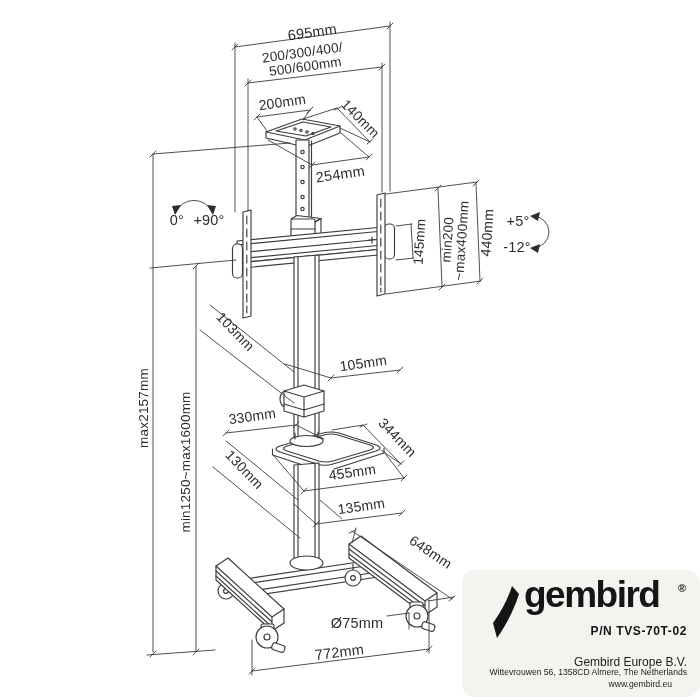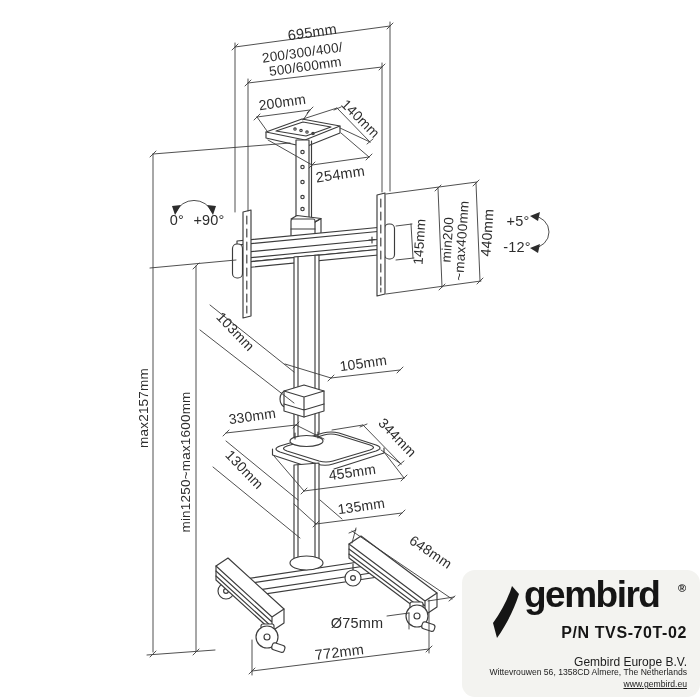--- a/index.html
+++ b/index.html
@@ -7,24 +7,24 @@
   #stage{position:relative;width:700px;height:700px;background:#fff;}
   svg text{fill:#2d2d2d;font-family:"Liberation Sans", sans-serif;letter-spacing:.2px;}
   .struct{stroke:#3c3c3c;stroke-width:1.15;fill:none;stroke-linejoin:round;stroke-linecap:round;}
   .structw{stroke:#3c3c3c;stroke-width:1.15;fill:#fff;stroke-linejoin:round;}
   .dim{stroke:#3c3c3c;stroke-width:.9;fill:none;stroke-linecap:round;}
   .arr{fill:#2d2d2d;stroke:none;}
   .panel{position:absolute;left:462px;top:570px;width:238px;height:127px;background:#f3f3f0;border-radius:13px;}
   .bird{position:absolute;left:30px;top:16px;}
   .wordmark{position:absolute;left:62px;top:4px;font-size:37px;font-weight:bold;letter-spacing:-1.5px;color:#151515;}
   .reg{position:absolute;left:216px;top:12px;font-size:11px;font-weight:bold;color:#151515;}
-  .pn{position:absolute;right:13px;top:54px;font-size:16px;font-weight:bold;letter-spacing:.6px;color:#151515;}
+  .pn{position:absolute;right:13px;top:54px;font-size:12px;font-weight:bold;letter-spacing:.6px;color:#151515;}
   .company{position:absolute;right:13px;top:85px;font-size:12px;font-weight:normal;color:#1c1c1c;text-align:center;}
   .address{position:absolute;right:13px;top:97px;font-size:8.6px;color:#1c1c1c;white-space:nowrap;text-align:right;}
-  .website{position:absolute;right:13px;top:109px;font-size:8.6px;color:#1c1c1c;text-decoration:underline;}
+  .website{position:absolute;right:28px;top:109px;font-size:8.6px;color:#1c1c1c;}
 </style>
 </head>
 <body>
 
 <div id="stage">
 <svg width="700" height="700" viewBox="0 0 700 700">
 
   <g>
 
     <g>

